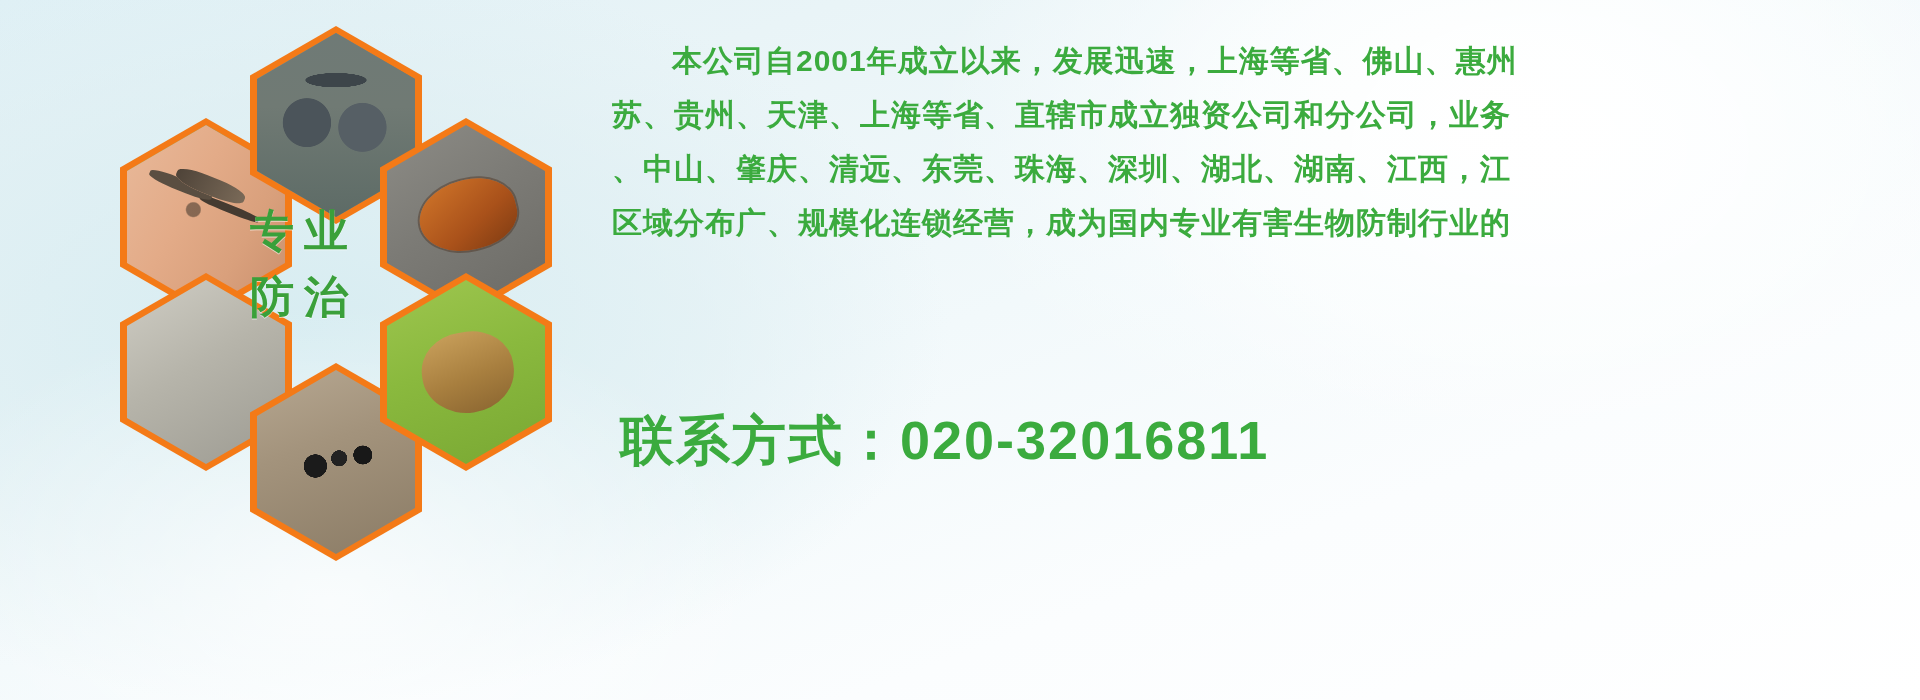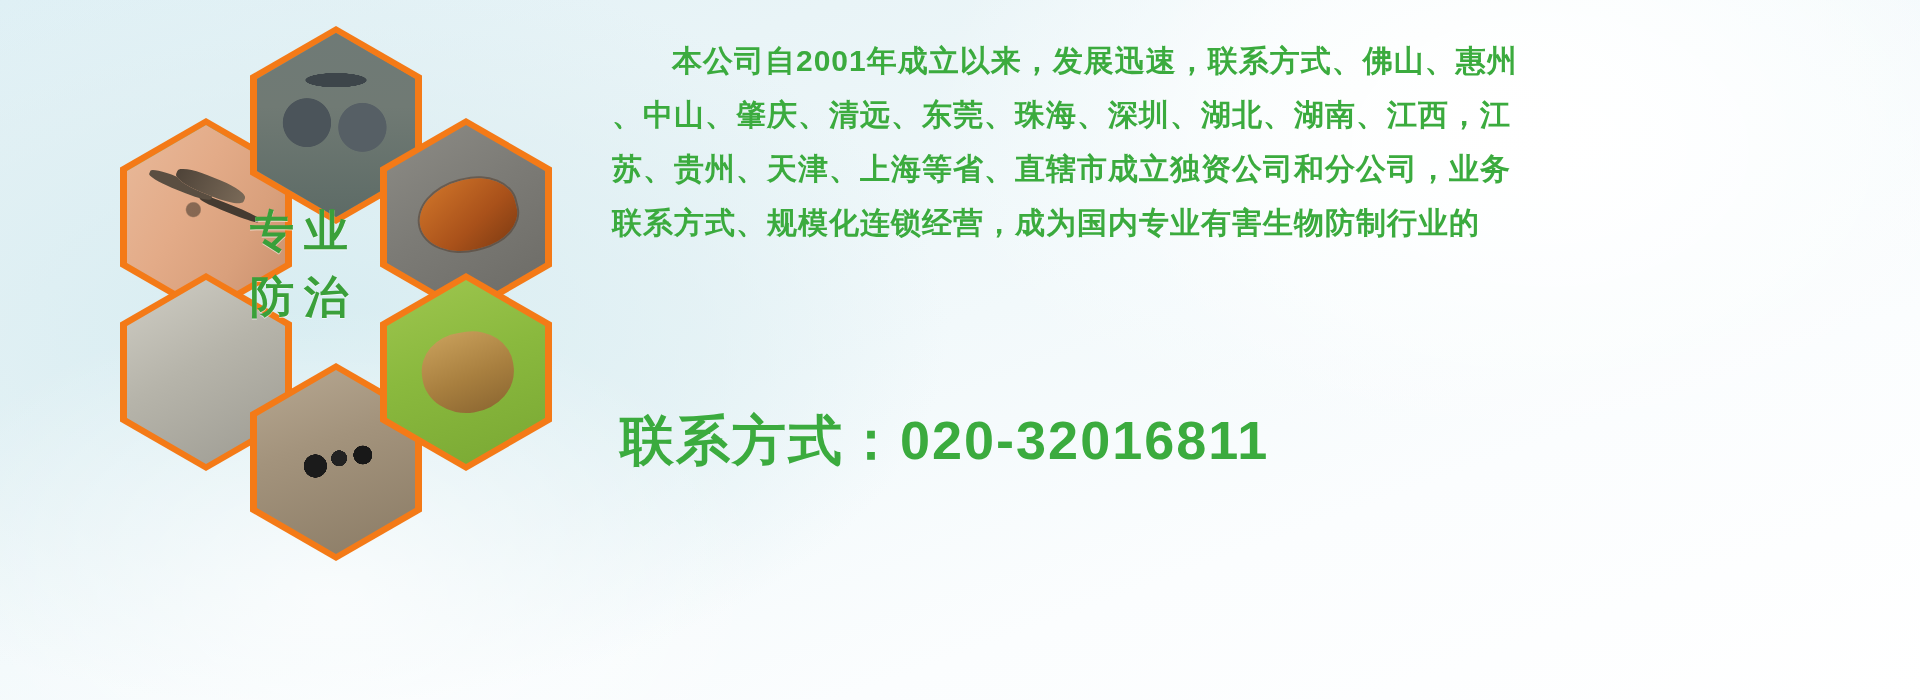--- a/index.html
+++ b/index.html
@@ -184,22 +184,22 @@
       </div>
     </div>
 
     <div class="hex-center-label">
       <div>专业</div>
       <div>防治</div>
     </div>
   </div>
 
   <div class="copy">
-    <p class="indent">本公司自2001年成立以来，发展迅速，联系方式、佛山、惠州</p>
+    <p class="indent">本公司自2001年成立以来，发展迅速，上海等省、佛山、惠州</p>
+    <p>苏、贵州、天津、上海等省、直辖市成立独资公司和分公司，业务</p>
     <p>、中山、肇庆、清远、东莞、珠海、深圳、湖北、湖南、江西，江</p>
-    <p>苏、贵州、天津、上海等省、直辖市成立独资公司和分公司，业务</p>
-    <p>联系方式、规模化连锁经营，成为国内专业有害生物防制行业的</p>
+    <p>区域分布广、规模化连锁经营，成为国内专业有害生物防制行业的</p>
   </div>
 
   <div class="contact">
     <div>联系方式：020-32016811</div>
   </div>
 </div>
 
 </body></html>

